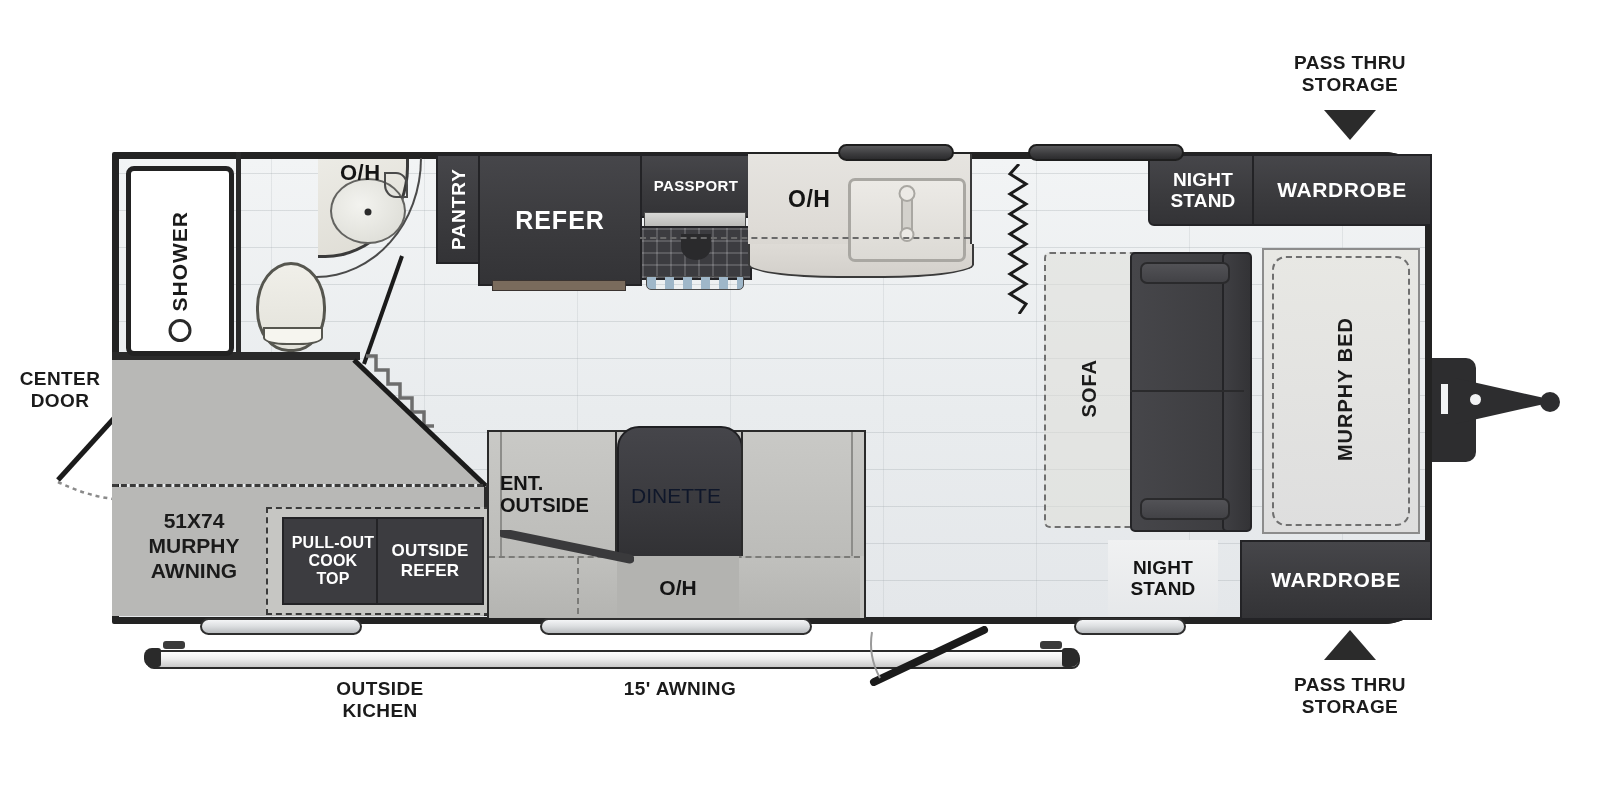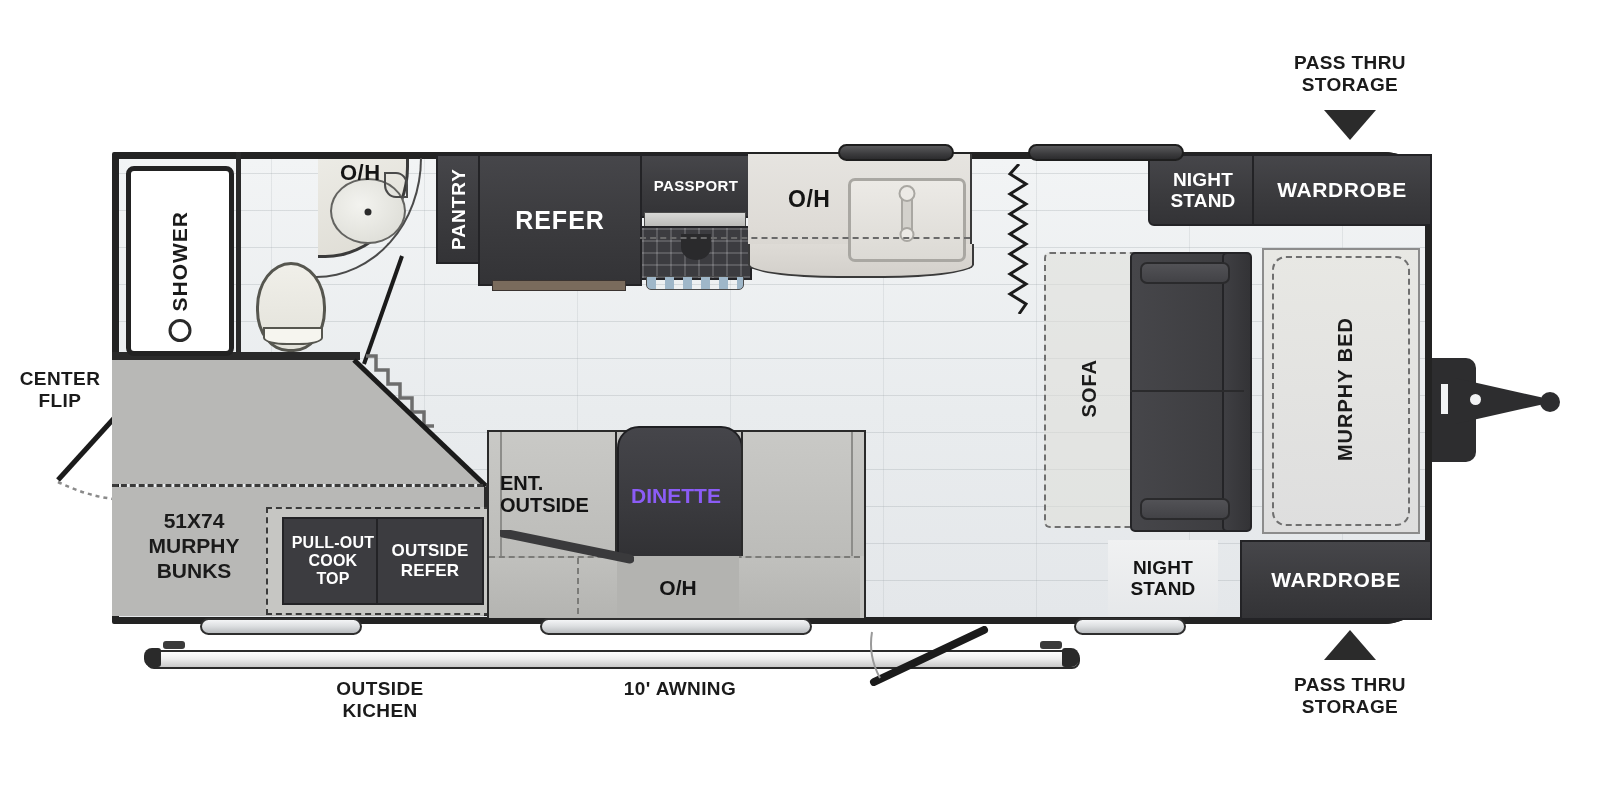--- a/index.html
+++ b/index.html
@@ -358,21 +358,21 @@
   #din-bot-dash{
     position:absolute;left:88px;top:126px;width:0;height:56px;
     border-left:2px dashed #7b7b78;
   }
   #ent-label{
     position:absolute;left:500px;top:472px;width:100px;
     font-size:20px;font-weight:bold;color:#141414;text-align:left;line-height:1.12;
   }
   #din-label{
     position:absolute;left:615px;top:484px;width:122px;
-    font-size:21px;font-weight:bold;color:#8b5cf6;text-align:center;
+    font-size:21px;font-weight:normal;color:#0f172a;text-align:center;
   }
   #oh-din{
     position:absolute;left:628px;top:576px;width:100px;
     font-size:21px;font-weight:bold;color:#141414;text-align:center;
   }
   
   #entry-door{
     position:absolute;left:500px;top:530px;width:134px;height:34px;
     pointer-events:none;
   }
@@ -442,34 +442,34 @@
   <div class="arrow-down" style="left:1324px;top:110px;"></div>
 
   <div class="callout" style="left:1250px;top:674px;width:200px;">
     <span>PASS THRU</span><br>
     <span>STORAGE</span>
   </div>
   <div class="arrow-up" style="left:1324px;top:630px;"></div>
 
   <div class="callout" style="left:0px;top:368px;width:120px;">
     <span>CENTER</span><br>
-    <span>FLIP</span>
+    <span>DOOR</span>
   </div>
   <svg id="cargo-line" viewBox="0 0 116 136">
     <line x1="114" y1="4" x2="16" y2="112" stroke="#1b1b1b" stroke-width="5"></line>
     <path d="M16 114 Q 70 140 116 128" stroke="#8a8a8a" stroke-width="2.5" fill="none" stroke-dasharray="4 4"></path>
   </svg>
 
   <div class="callout" style="left:270px;top:678px;width:220px;">
     <span>OUTSIDE</span><br>
     <span>KICHEN</span>
   </div>
 
   <div class="callout" style="left:570px;top:678px;width:220px;">
-    <span>10' AWNING</span>
+    <span>15' AWNING</span>
   </div>
 
   <div id="nose">
     <div id="nose-brand">PASSPORT</div>
     <div id="nose-sub">By Keystone</div>
   </div>
   <div id="hitch-box"></div>
   <div id="hitch-arm2"></div>
   <div id="hitch-ball"></div>
   <div id="hitch-bar"></div>
@@ -573,21 +573,21 @@
 
   <div id="bunk-upper"></div>
   <svg id="bunk-diag" viewBox="0 0 146 130">
     <line x1="2" y1="2" x2="134" y2="128" stroke="#1b1b1b" stroke-width="5"></line>
   </svg>
   <div id="bunk-dashline"></div>
   <div id="bunk-lower"></div>
   <div id="bunk-size">
     <span>51X74</span><br>
     <span>MURPHY</span><br>
-    <span>BUNKS</span>
+    <span>AWNING</span>
   </div>
 
   <div id="okit-frame"></div>
   <div id="cooktop" class="dark-flat ctext">
     <span style="font-size:16px;line-height:1.14;">PULL-OUT<br>COOK<br>TOP</span>
   </div>
   <div id="outrefer" class="dark-flat ctext">
     <span style="font-size:17px;line-height:1.16;">OUTSIDE<br>REFER</span>
   </div>
 

